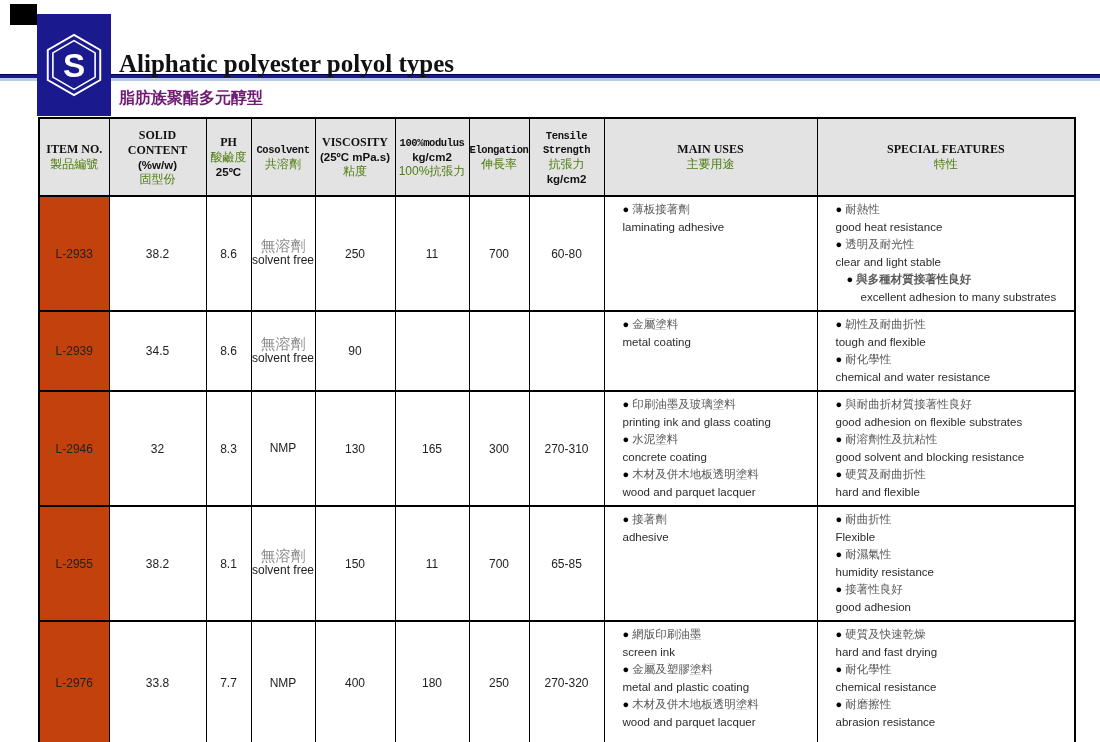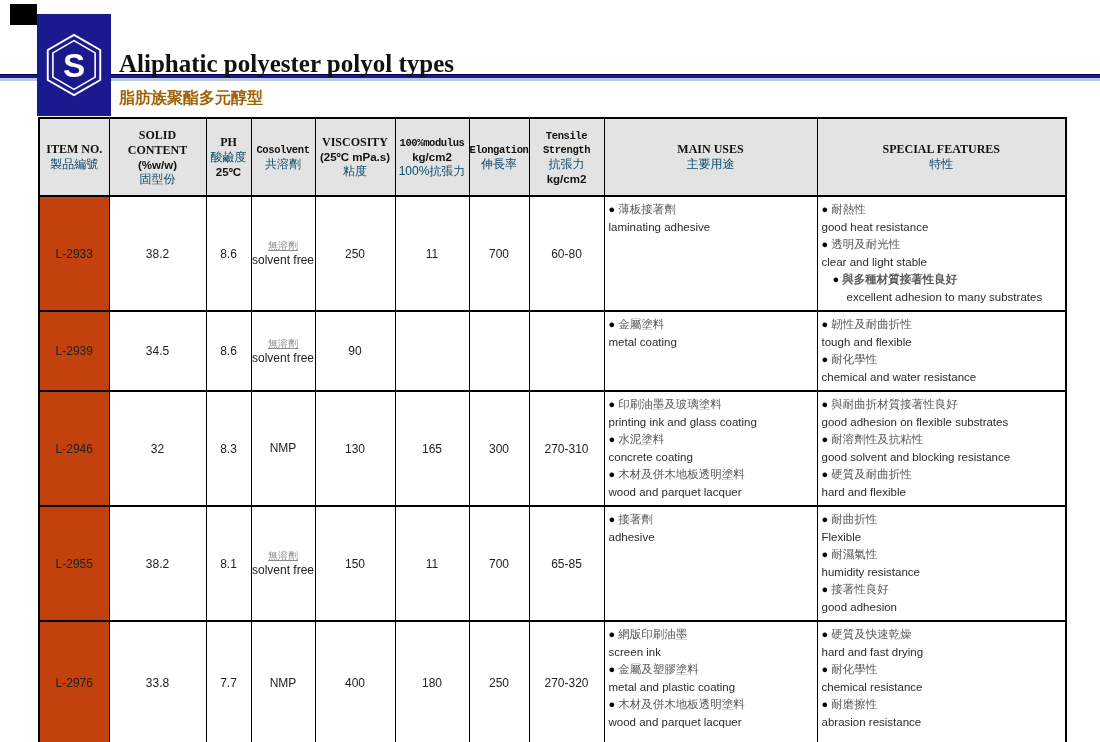--- a/index.html
+++ b/index.html
@@ -11,40 +11,40 @@
   .divider { position: absolute; left: 0; top: 74px; width: 1100px; height: 7px;
     background: #1a1a8e; border-top: 1px solid #00004d; border-bottom: 3px solid #b9cbe2; z-index: 1; }
 
   .logo-box { position: absolute; left: 37px; top: 14px; width: 74px; height: 102px;
     background: #1a1a8e; z-index: 2; display: flex; align-items: center; justify-content: center; }
   .logo-box svg { width: 64px; height: 64px; }
 
   .page-title { position: absolute; left: 119px; top: 50px; z-index: 3;
     font-family: "Liberation Serif", serif; font-weight: bold; font-size: 25px; color: #111; }
   .page-subtitle { position: absolute; left: 119px; top: 88px; z-index: 3;
-    font-weight: bold; font-size: 16px; color: #a16207; }
+    font-weight: bold; font-size: 16px; color: #701a75; }
 
   table { position: absolute; left: 38px; top: 117px; z-index: 3;
     border-collapse: collapse; table-layout: fixed; border: 2px solid #000; }
   thead tr { height: 78px; }
   th { background: #e3e3e3; border: 1px solid #000; border-bottom: 2px solid #000;
     padding: 2px 0; text-align: center; vertical-align: middle; font-weight: normal; }
   tbody tr { border-top: 2px solid #000; }
   td { border: 1px solid #000; }
 
   .h-serif { font-family: "Liberation Serif", serif; font-weight: bold; font-size: 12px; color: #111; line-height: 15px; }
   .h-mono  { font-family: "Liberation Mono", monospace; font-weight: bold; font-size: 10.5px; letter-spacing: -0.4px; color: #111; line-height: 14px; }
   .h-bsans { font-weight: bold; font-size: 11.5px; color: #111; line-height: 14px; }
-  .h-zh    { font-size: 12px; color: #0c4a6e; line-height: 15px; }
+  .h-zh    { font-size: 12px; color: #4d7c0f; line-height: 15px; }
 
   .c-item { background: #c2410c; text-align: center; vertical-align: middle; font-size: 12px; color: #222; }
   .c-val  { text-align: center; vertical-align: middle; font-size: 12px; color: #222; }
-  .c-list { vertical-align: top; padding: 4px 4px; font-size: 11.5px; }
-
-  .co-zh-light { color: #8a8a8a; font-size: 10px; line-height: 14px; text-decoration: underline; }
+  .c-list { vertical-align: top; padding: 4px 18px; font-size: 11.5px; }
+
+  .co-zh-light { color: #8a8a8a; font-size: 15px; line-height: 14px; }
   .co-plain    { color: #222; font-size: 12px; line-height: 15px; }
 
   .li-zh { color: #595959; line-height: 17.5px; white-space: nowrap; }
   .li-en { color: #2b2b2b; line-height: 17.5px; white-space: nowrap; }
   .bullet { color: #000; font-size: 11px; }
   .li-zh.ind { margin-left: 11px; font-weight: bold; }
   .li-en.ind { margin-left: 25px; }
 </style>
 </head>
 <body>

